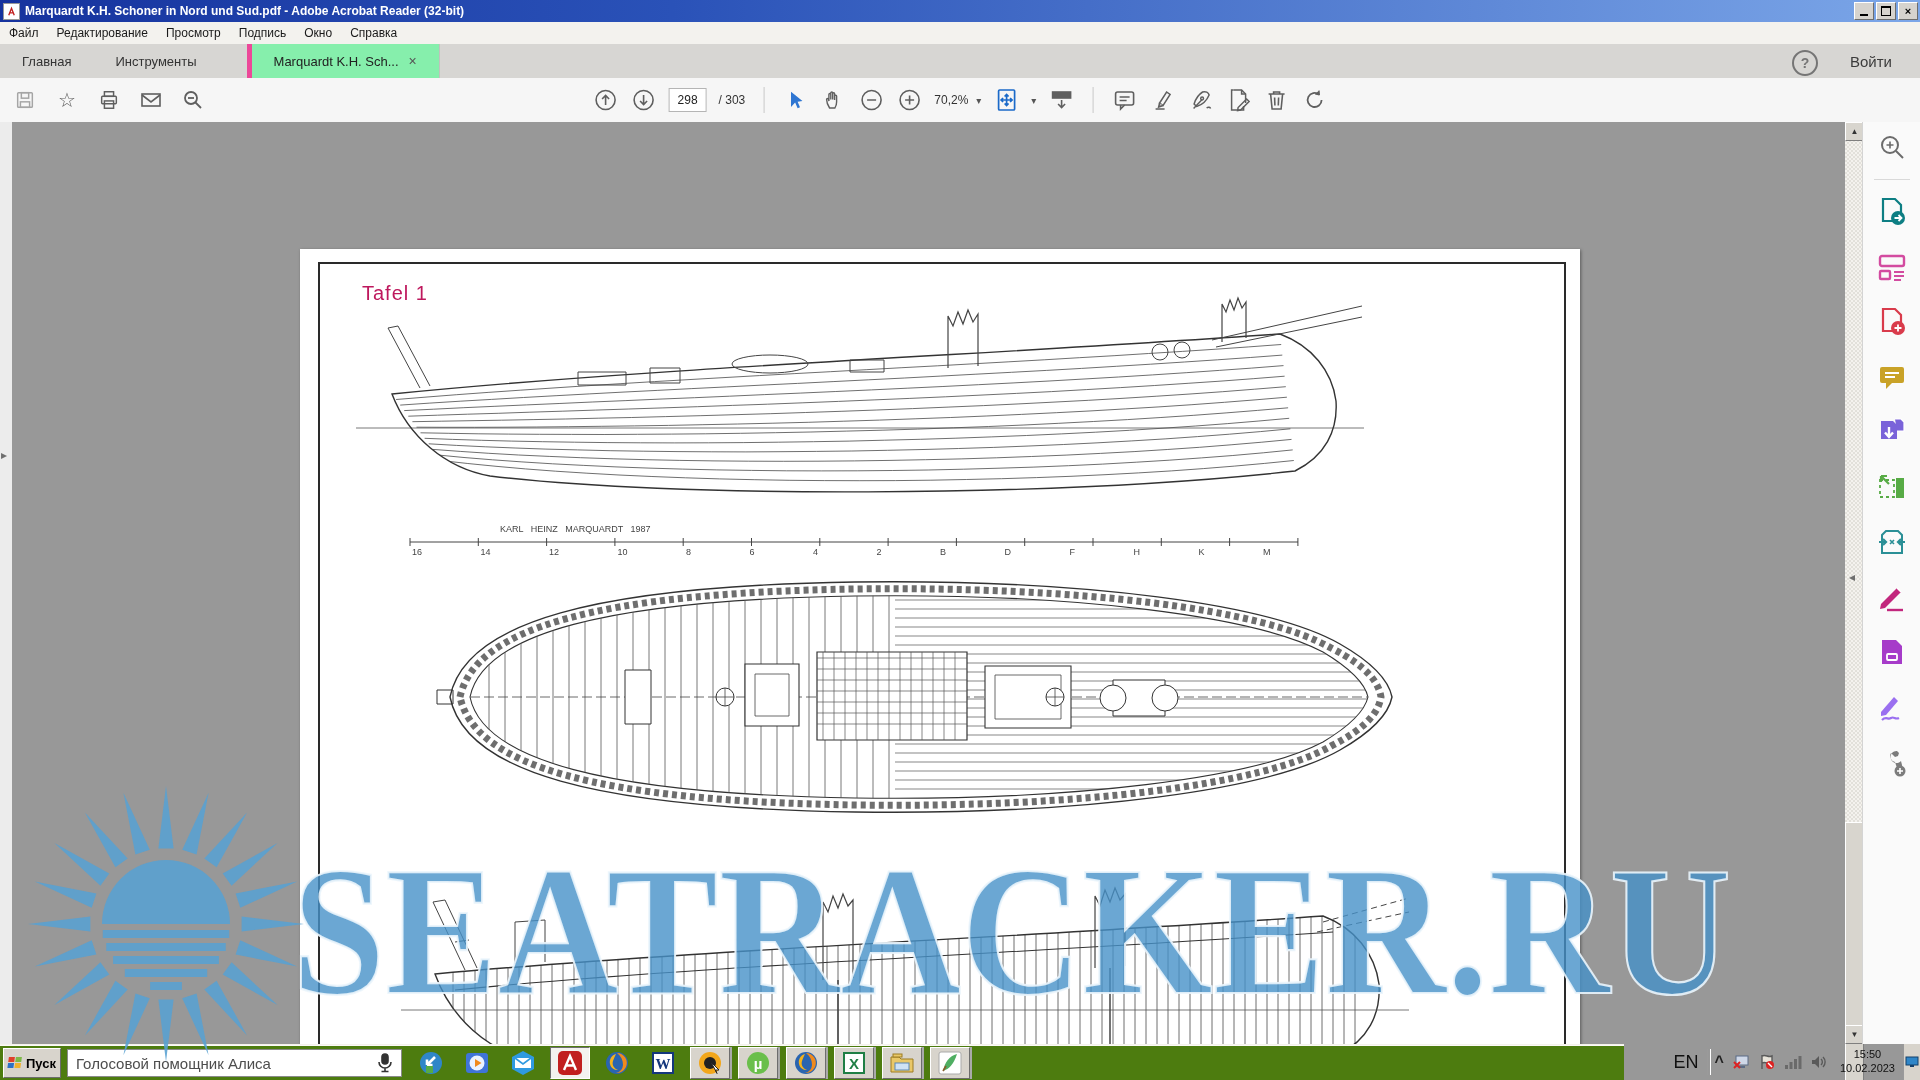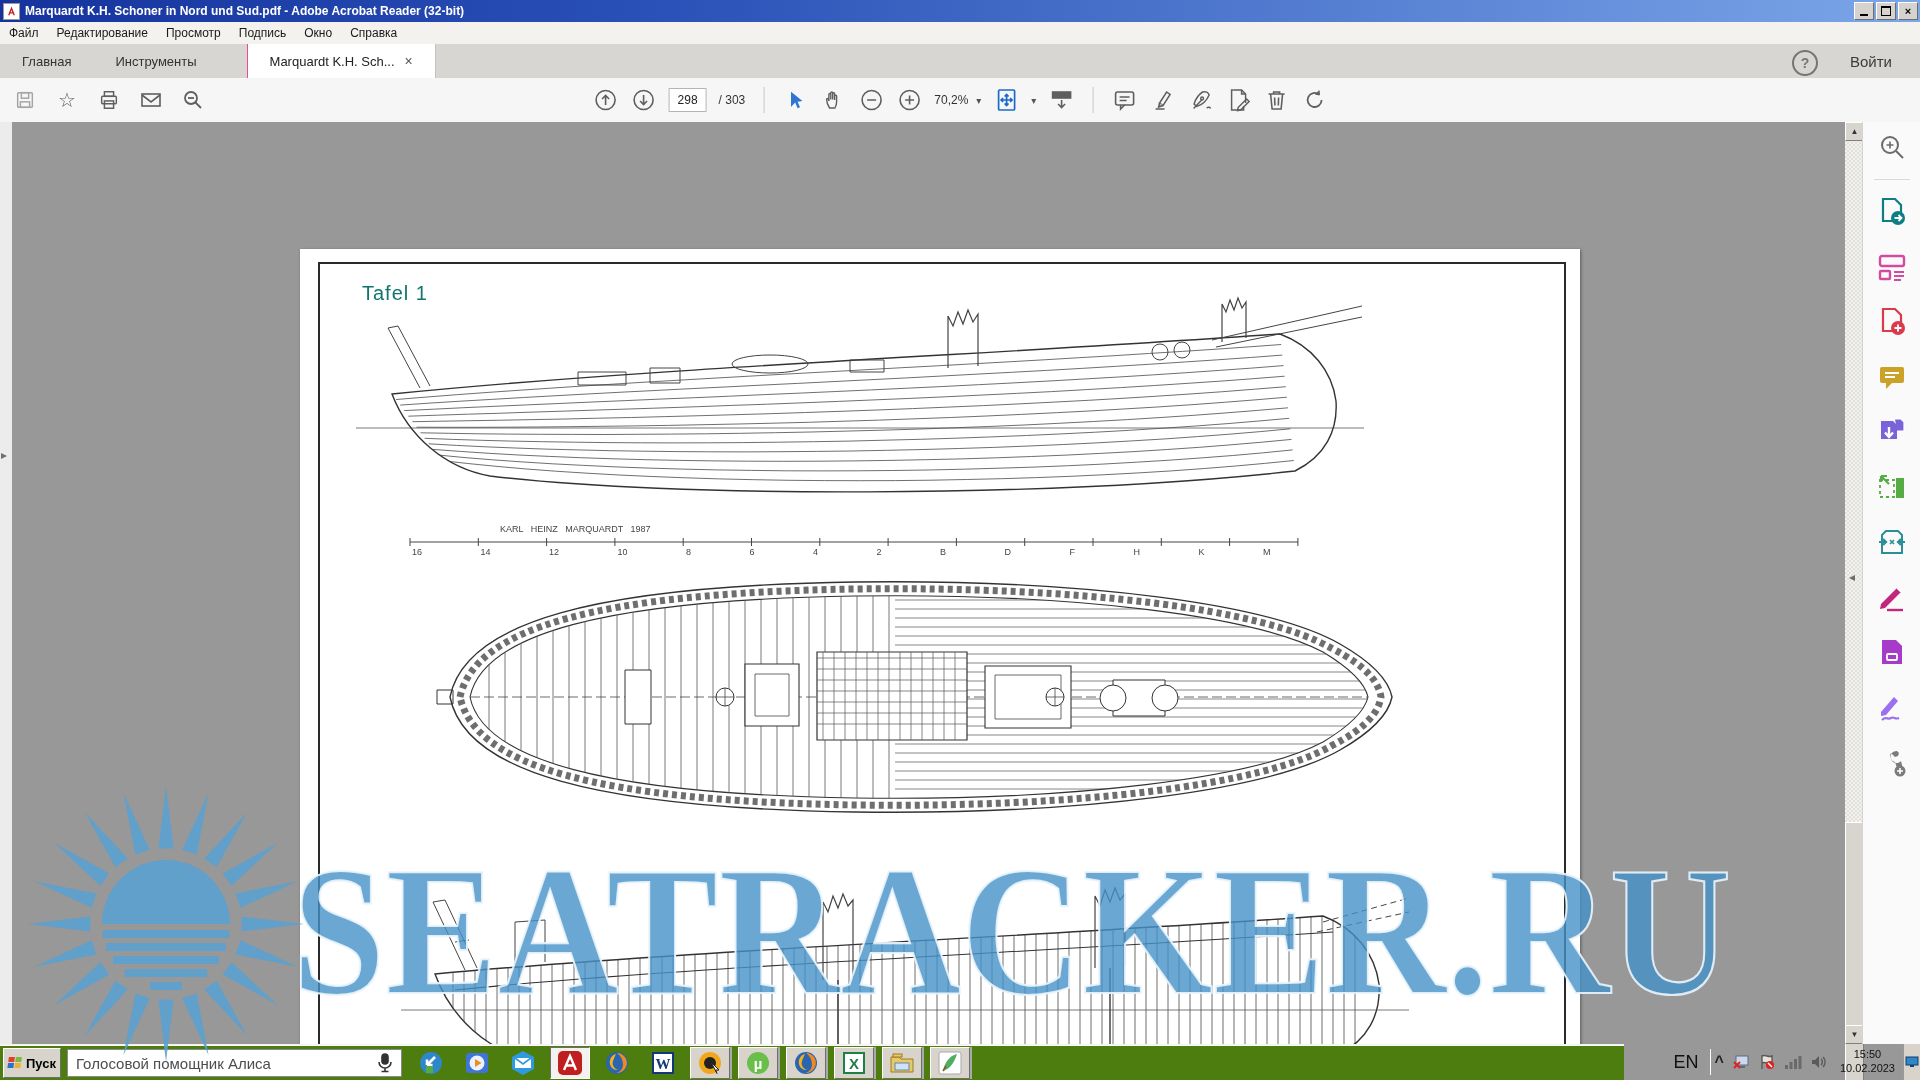--- a/index.html
+++ b/index.html
@@ -17,21 +17,21 @@
     display:flex;align-items:center;justify-content:center;font-size:11px;color:#000;font-weight:bold;line-height:1;}
   .glyph-min{width:8px;height:2px;background:#000;margin-top:8px;}
   .glyph-rst{width:8px;height:7px;border:1px solid #000;border-top-width:2px;position:relative;}
   
   #menubar{left:0;top:22px;width:1920px;height:22px;background:#f3f2ee;border-bottom:1px solid #d8d7d3;
     display:flex;align-items:center;font-size:12px;color:#1a1a1a;}
   #menubar .mi{padding:0 9px;height:100%;display:flex;align-items:center;}
   
   #tabbar{left:0;top:44px;width:1920px;height:34px;background:#d7d6d3;display:flex;align-items:stretch;font-size:13px;color:#333;}
   .tab{padding:0 22px;display:flex;align-items:center;gap:10px;}
-  .tab.doc{background:#ffffff;border-left:1px solid #ec4899;border-right:1px solid #c2c1be;margin-left:28px;color:#222;}
+  .tab.doc{background:#86efac;border-left:5px solid #ec4899;border-right:1px solid #c2c1be;margin-left:28px;color:#222;}
   .tab .x{color:#555;font-size:14px;}
   #help-btn{position:absolute;right:102px;top:50px;width:22px;height:22px;border:2px solid #757575;border-radius:50%;
     color:#757575;font-size:14px;display:flex;align-items:center;justify-content:center;font-weight:bold;}
   #signin{position:absolute;right:28px;top:53px;font-size:15px;color:#3b3b3b;}
   
   #toolbar{left:0;top:78px;width:1920px;height:44px;background:#f6f6f6;border-bottom:1px solid #bdbdbd;}
   .tbgroup{position:absolute;top:0;height:44px;display:flex;align-items:center;}
   #tb-left{left:12px;gap:16px;}
   #tb-center{left:50%;transform:translateX(-50%);gap:12px;}
   .tbico{width:26px;height:26px;display:flex;align-items:center;justify-content:center;}
@@ -41,21 +41,21 @@
   .pagetotal{font-size:12px;color:#333;}
   .zoombox{display:flex;align-items:center;gap:8px;font-size:12px;color:#333;}
   .caret{font-size:10px;color:#555;}
   .glyphico{font-size:17px;color:#5f5f5f;line-height:1;}
   
   #leftstrip{left:0;top:122px;width:12px;height:922px;background:#ececec;border-right:1px solid #cfcfcf;}
   #left-arrow{position:absolute;left:1px;top:448px;color:#6e6e6e;font-size:12px;}
   #canvas{left:12px;top:122px;width:1833px;height:922px;background:#989898;}
   #pdfpage{left:288px;top:127px;width:1280px;height:896px;background:#fff;box-shadow:1px 1px 3px rgba(0,0,0,.4);}
   #frame{position:absolute;left:18px;top:13px;width:1244px;height:878px;border:2px solid #2a2a2a;}
-  #plate{position:absolute;left:42px;top:18px;font-size:20px;color:#0f766e;letter-spacing:1px;}
+  #plate{position:absolute;left:42px;top:18px;font-size:20px;color:#be185d;letter-spacing:1px;}
   #titleblock{position:absolute;right:10px;top:8px;width:175px;color:#2e2e2e;line-height:1.12;}
   #titleblock .t1,#titleblock .t2{font-variant:small-caps;font-size:23px;}
   #titleblock .t3{font-size:25px;margin-top:1px;}
   #titleblock .sub{font-size:11.5px;line-height:1.2;}
   .shipsvg{position:absolute;}
   .ship line,.ship path,.ship rect,.ship circle,.ship ellipse,.ship polyline{vector-effect:non-scaling-stroke;}
   
   #scrollbar{left:1845px;top:122px;width:17px;height:922px;background:#efede8;
     background-image:repeating-conic-gradient(#e2e0da 0 25%,#f4f2ee 0 50%);background-size:4px 4px;}
   .scrbtn{position:absolute;left:0;width:17px;height:17px;background:#d8d5ce;border:1px solid;border-color:#fff #7f7f7f #7f7f7f #fff;

